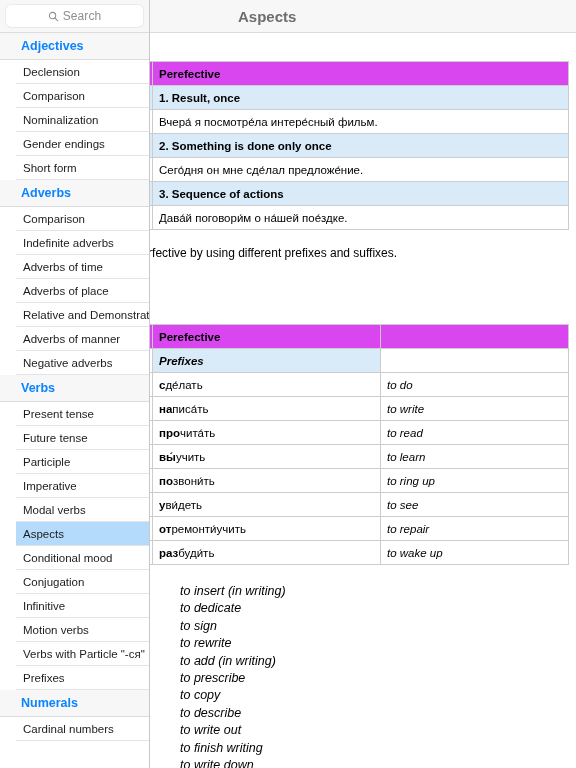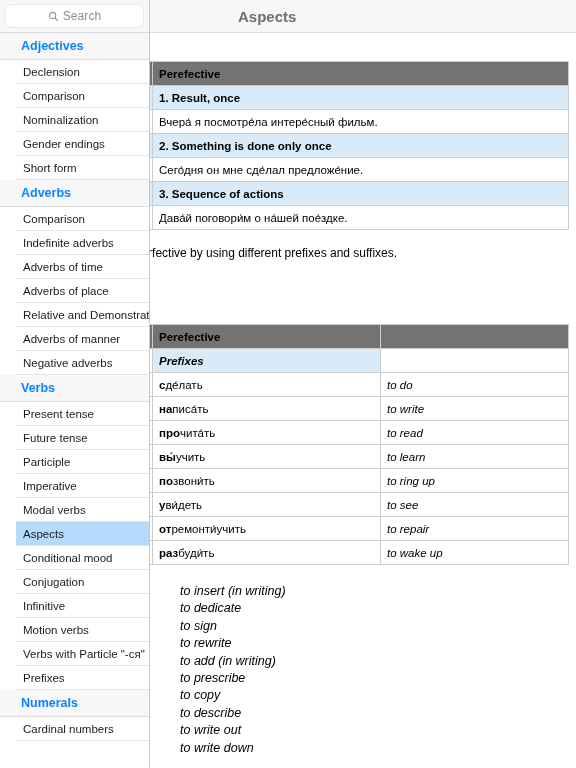--- a/index.html
+++ b/index.html
@@ -101,21 +101,21 @@
     font-size: 11.5px;
     width: 668px;
   }
   table.gtable td {
     border: 1px solid #ccc;
     padding: 4px 6px;
     vertical-align: middle;
     color: #000;
     height: 24px;
   }
-  .hdr-dark { background: #737373; font-weight: bold; }
+  .hdr-dark { background: #d946ef; font-weight: bold; }
   .hdr-light { background: #d9eaf8; font-weight: bold; }
   .plain { background: #ffffff; }
   .ital { font-style: italic; margin-top: 32px; }
   .bolditalic { font-weight: bold; font-style: italic; }
   .pfx { font-weight: bold; }
 
   .para {
     font-size: 12px;
     color: #000;
     padding: 14px 0 0 2px;
@@ -298,19 +298,20 @@
         <div class="glosslist" id="gloss-list">
             <div>to insert (in writing)</div>
             <div>to dedicate</div>
             <div>to sign</div>
             <div>to rewrite</div>
             <div>to add (in writing)</div>
             <div>to prescribe</div>
             <div>to copy</div>
             <div>to describe</div>
             <div>to write out</div>
+            <div>to finish writing</div>
             <div>to write down</div>
           </div>
 
       </div>
     </div>
   </div>
 </div>
 
 </body></html>

